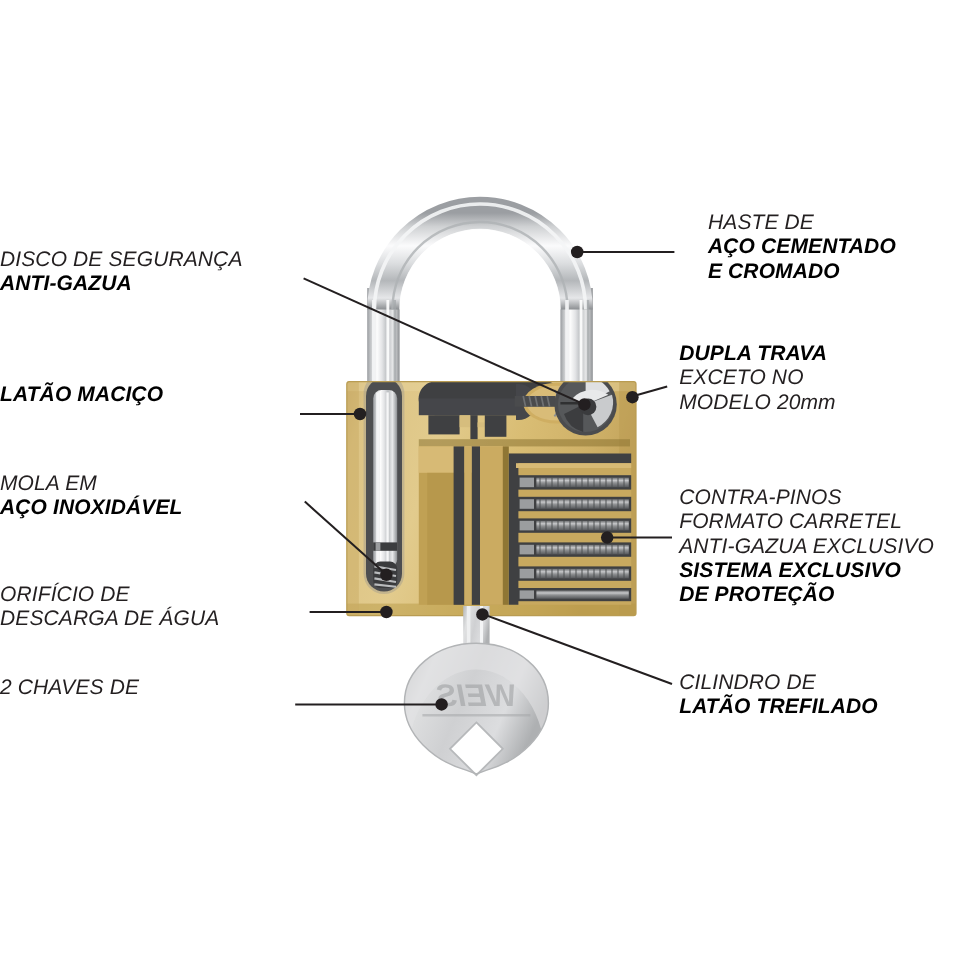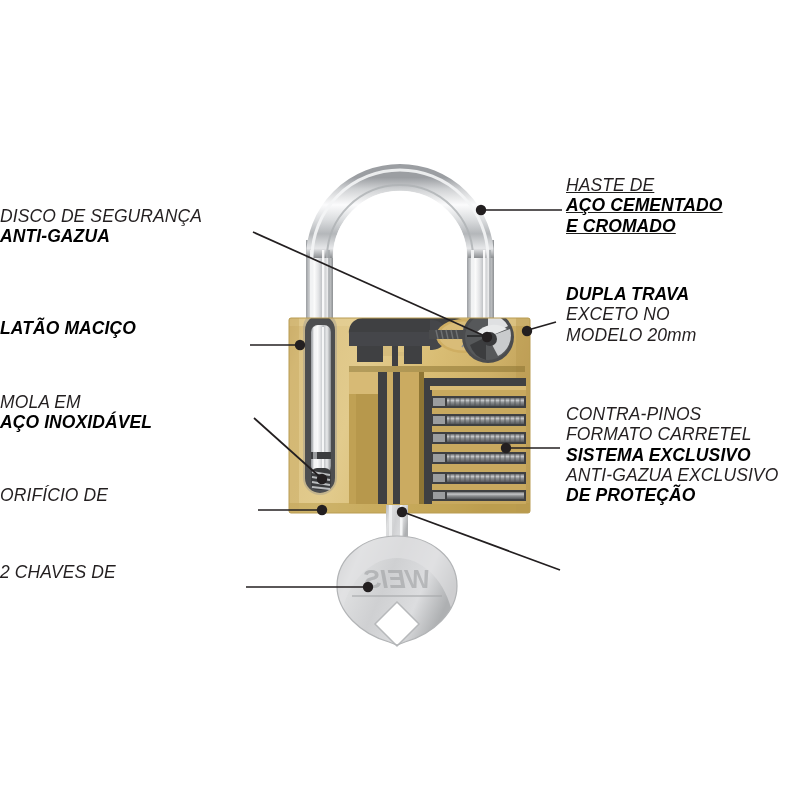--- a/index.html
+++ b/index.html
@@ -339,40 +339,45 @@
     <span class="ln b">LATÃO MACIÇO</span>
   </div>
 
   <div class="callout left" style="left:0; top:392px; width:245px;">
     <span class="ln">MOLA EM</span>
     <span class="ln b">AÇO INOXIDÁVEL</span>
   </div>
 
   <div class="callout left" style="left:0; top:485px; width:248px;">
     <span class="ln">ORIFÍCIO DE</span>
+    <span class="ln">DESCARGA DE ÁGUA</span>
   </div>
 
   <div class="callout left" style="left:0; top:562px; width:236px;">
     <span class="ln">2 CHAVES DE</span>
   </div>
 
-  <div class="callout right" style="left:566px; top:175px;text-decoration:underline;">
+  <div class="callout right" style="left:590px; top:175px;">
     <span class="ln">HASTE DE</span>
     <span class="ln b">AÇO CEMENTADO</span>
     <span class="ln b">E CROMADO</span>
   </div>
 
   <div class="callout right" style="left:566px; top:284px;">
     <span class="ln b">DUPLA TRAVA</span>
     <span class="ln">EXCETO NO</span>
     <span class="ln">MODELO 20mm</span>
   </div>
 
   <div class="callout right" style="left:566px; top:404px;">
     <span class="ln">CONTRA-PINOS</span>
     <span class="ln">FORMATO CARRETEL</span>
+    <span class="ln">ANTI-GAZUA EXCLUSIVO</span>
     <span class="ln b">SISTEMA EXCLUSIVO</span>
-    <span class="ln">ANTI-GAZUA EXCLUSIVO</span>
     <span class="ln b">DE PROTEÇÃO</span>
   </div>
 
+  <div class="callout right" style="left:566px; top:558px;">
+    <span class="ln">CILINDRO DE</span>
+    <span class="ln b">LATÃO TREFILADO</span>
+  </div>
 
 </div>
 
 </body></html>

